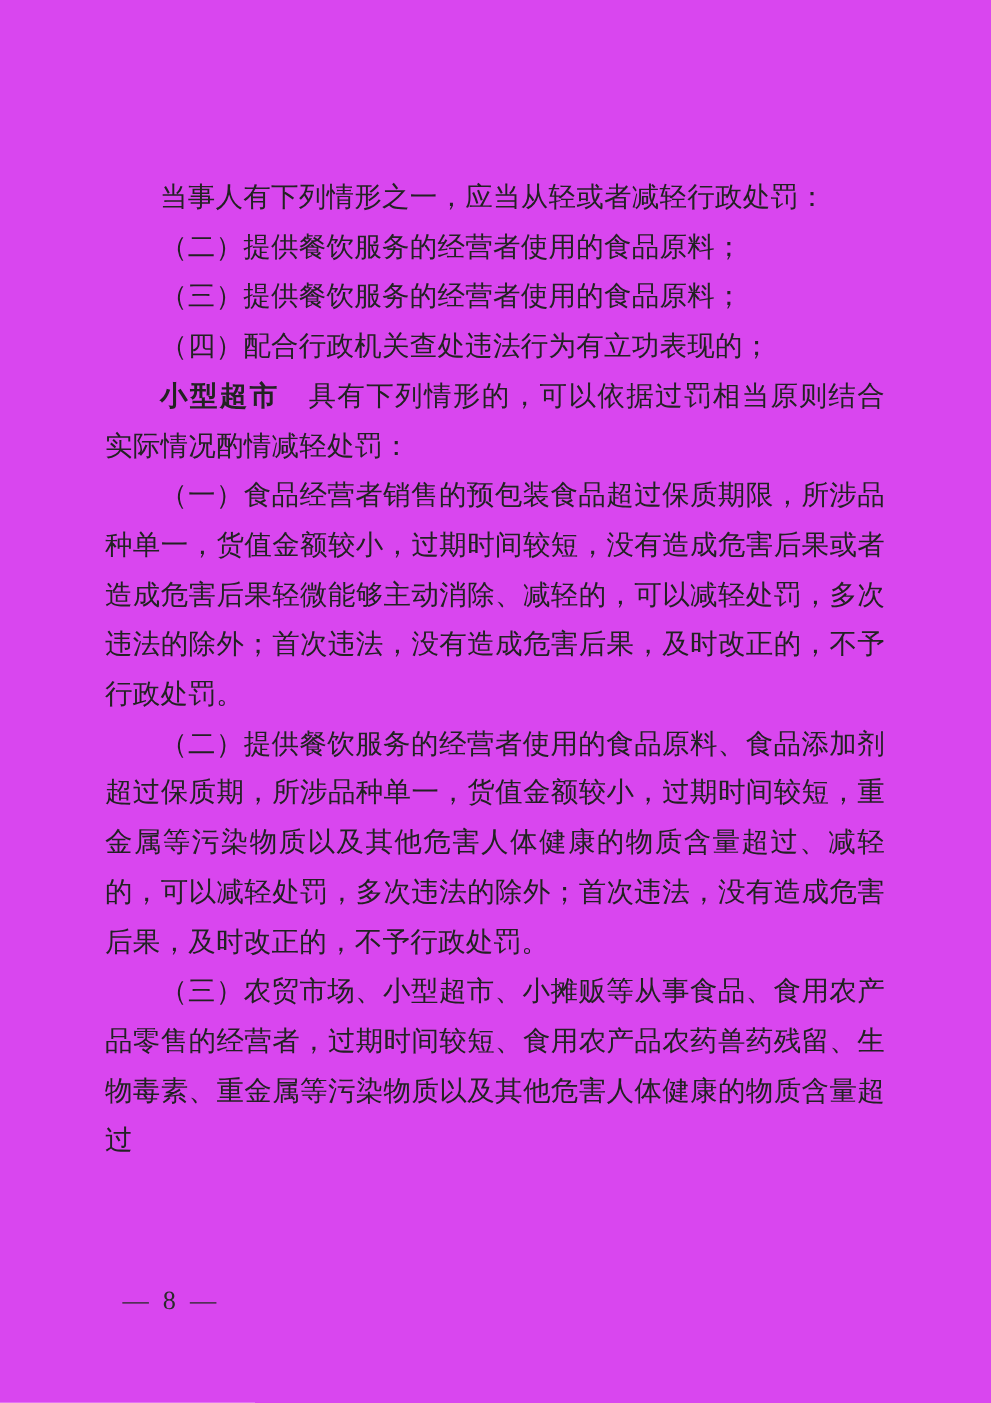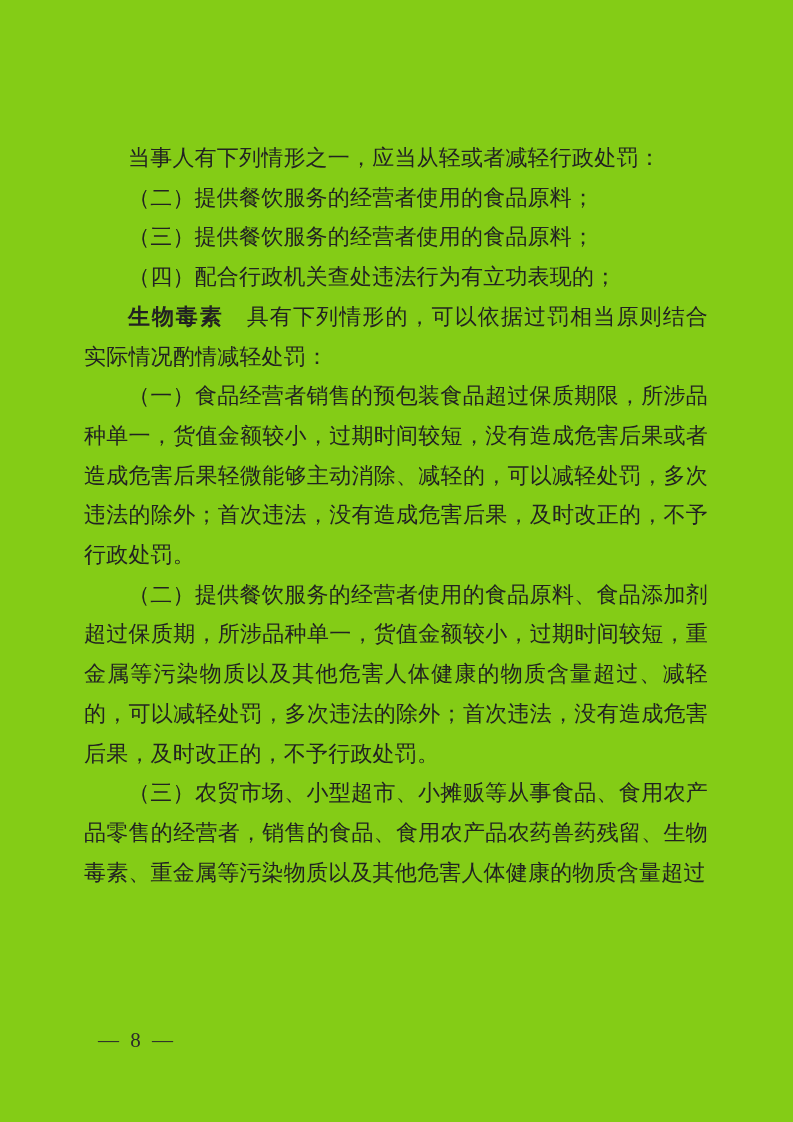--- a/index.html
+++ b/index.html
@@ -11,21 +11,21 @@
     height: 1122px;
     background: #ffffff;
     position: relative;
     overflow: hidden;
     font-family: "Liberation Serif", serif;
     color: #222222;
   }
   .page {
     position: absolute;
     inset: 0;
-    background: #84cc16;
+    background: #d946ef;
     text-decoration: underline;
   }
   .text-block {
     position: absolute;
     left: 84px;
     top: 138px;
     width: 624px;
   }
   .text-block p {
     margin: 0;
@@ -62,25 +62,25 @@
 
 
     <p>（二）提供餐饮服务的经营者使用的食品原料；</p>
 
     <p>（三）提供餐饮服务的经营者使用的食品原料；</p>
 
     <p>（四）配合行政机关查处违法行为有立功表现的；</p>
 
 
     <p>
-      <span class="article-lead">生物毒素</span><span>　具有下列情形的，可以依据过罚相当原则结合实际情况酌情减轻处罚：</span>
+      <span class="article-lead">小型超市</span><span>　具有下列情形的，可以依据过罚相当原则结合实际情况酌情减轻处罚：</span>
     </p>
 
     <p>（一）食品经营者销售的预包装食品超过保质期限，所涉品种单一，货值金额较小，过期时间较短，没有造成危害后果或者造成危害后果轻微能够主动消除、减轻的，可以减轻处罚，多次违法的除外；首次违法，没有造成危害后果，及时改正的，不予行政处罚。</p>
 
     <p>（二）提供餐饮服务的经营者使用的食品原料、食品添加剂超过保质期，所涉品种单一，货值金额较小，过期时间较短，重金属等污染物质以及其他危害人体健康的物质含量超过、减轻的，可以减轻处罚，多次违法的除外；首次违法，没有造成危害后果，及时改正的，不予行政处罚。</p>
 
-    <p>（三）农贸市场、小型超市、小摊贩等从事食品、食用农产品零售的经营者，销售的食品、食用农产品农药兽药残留、生物毒素、重金属等污染物质以及其他危害人体健康的物质含量超过</p>
+    <p>（三）农贸市场、小型超市、小摊贩等从事食品、食用农产品零售的经营者，过期时间较短、食用农产品农药兽药残留、生物毒素、重金属等污染物质以及其他危害人体健康的物质含量超过</p>
   </div>
 
   <div class="page-number">— 8 —</div>
 
 </div>
 
 </body></html>

